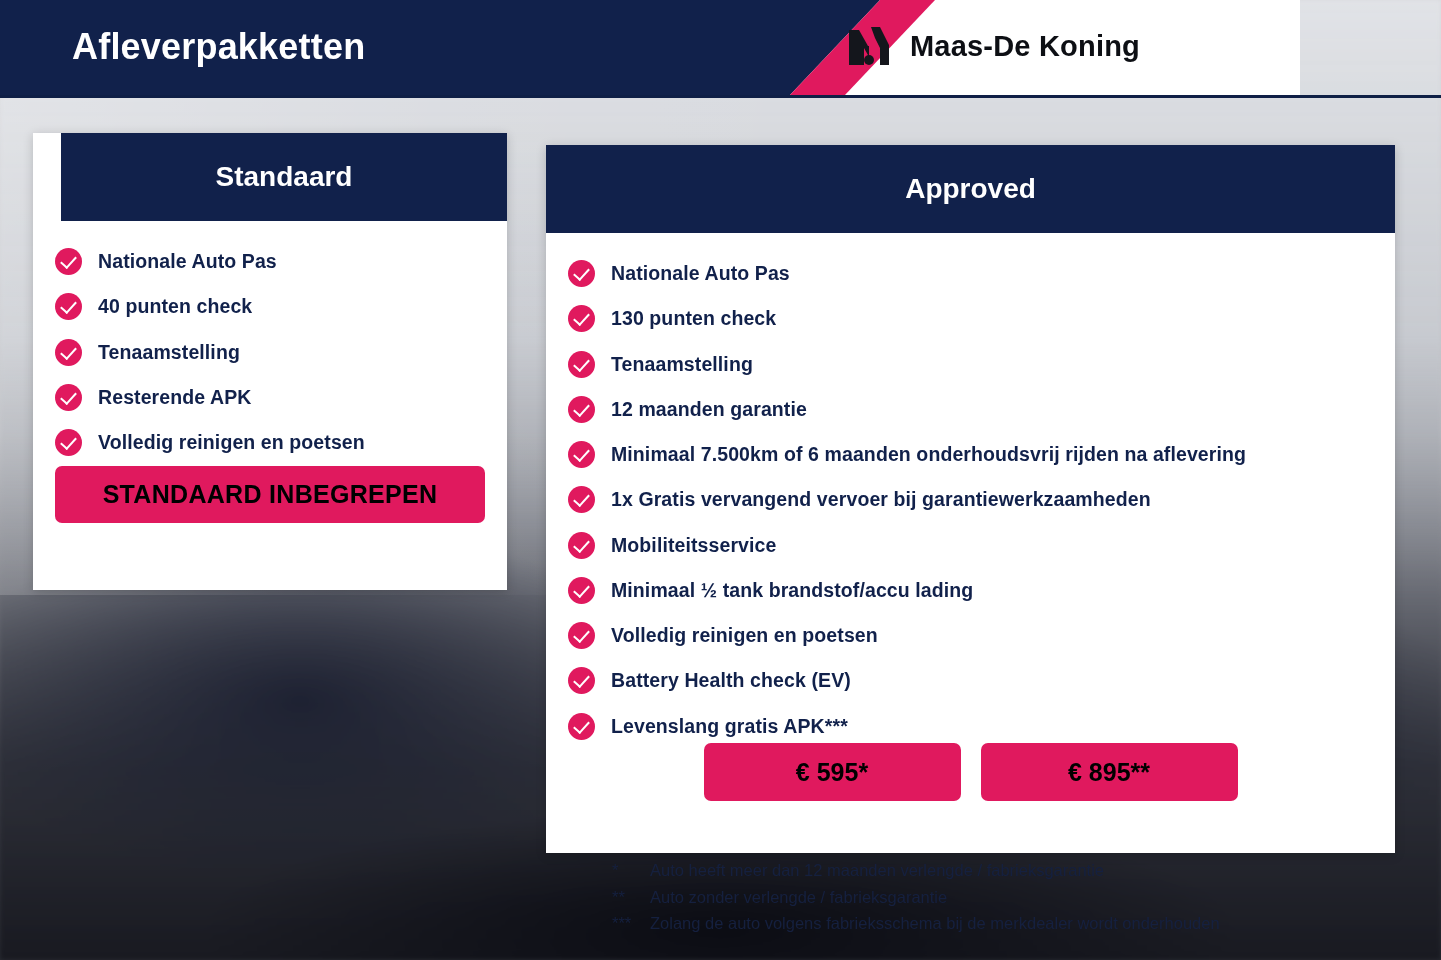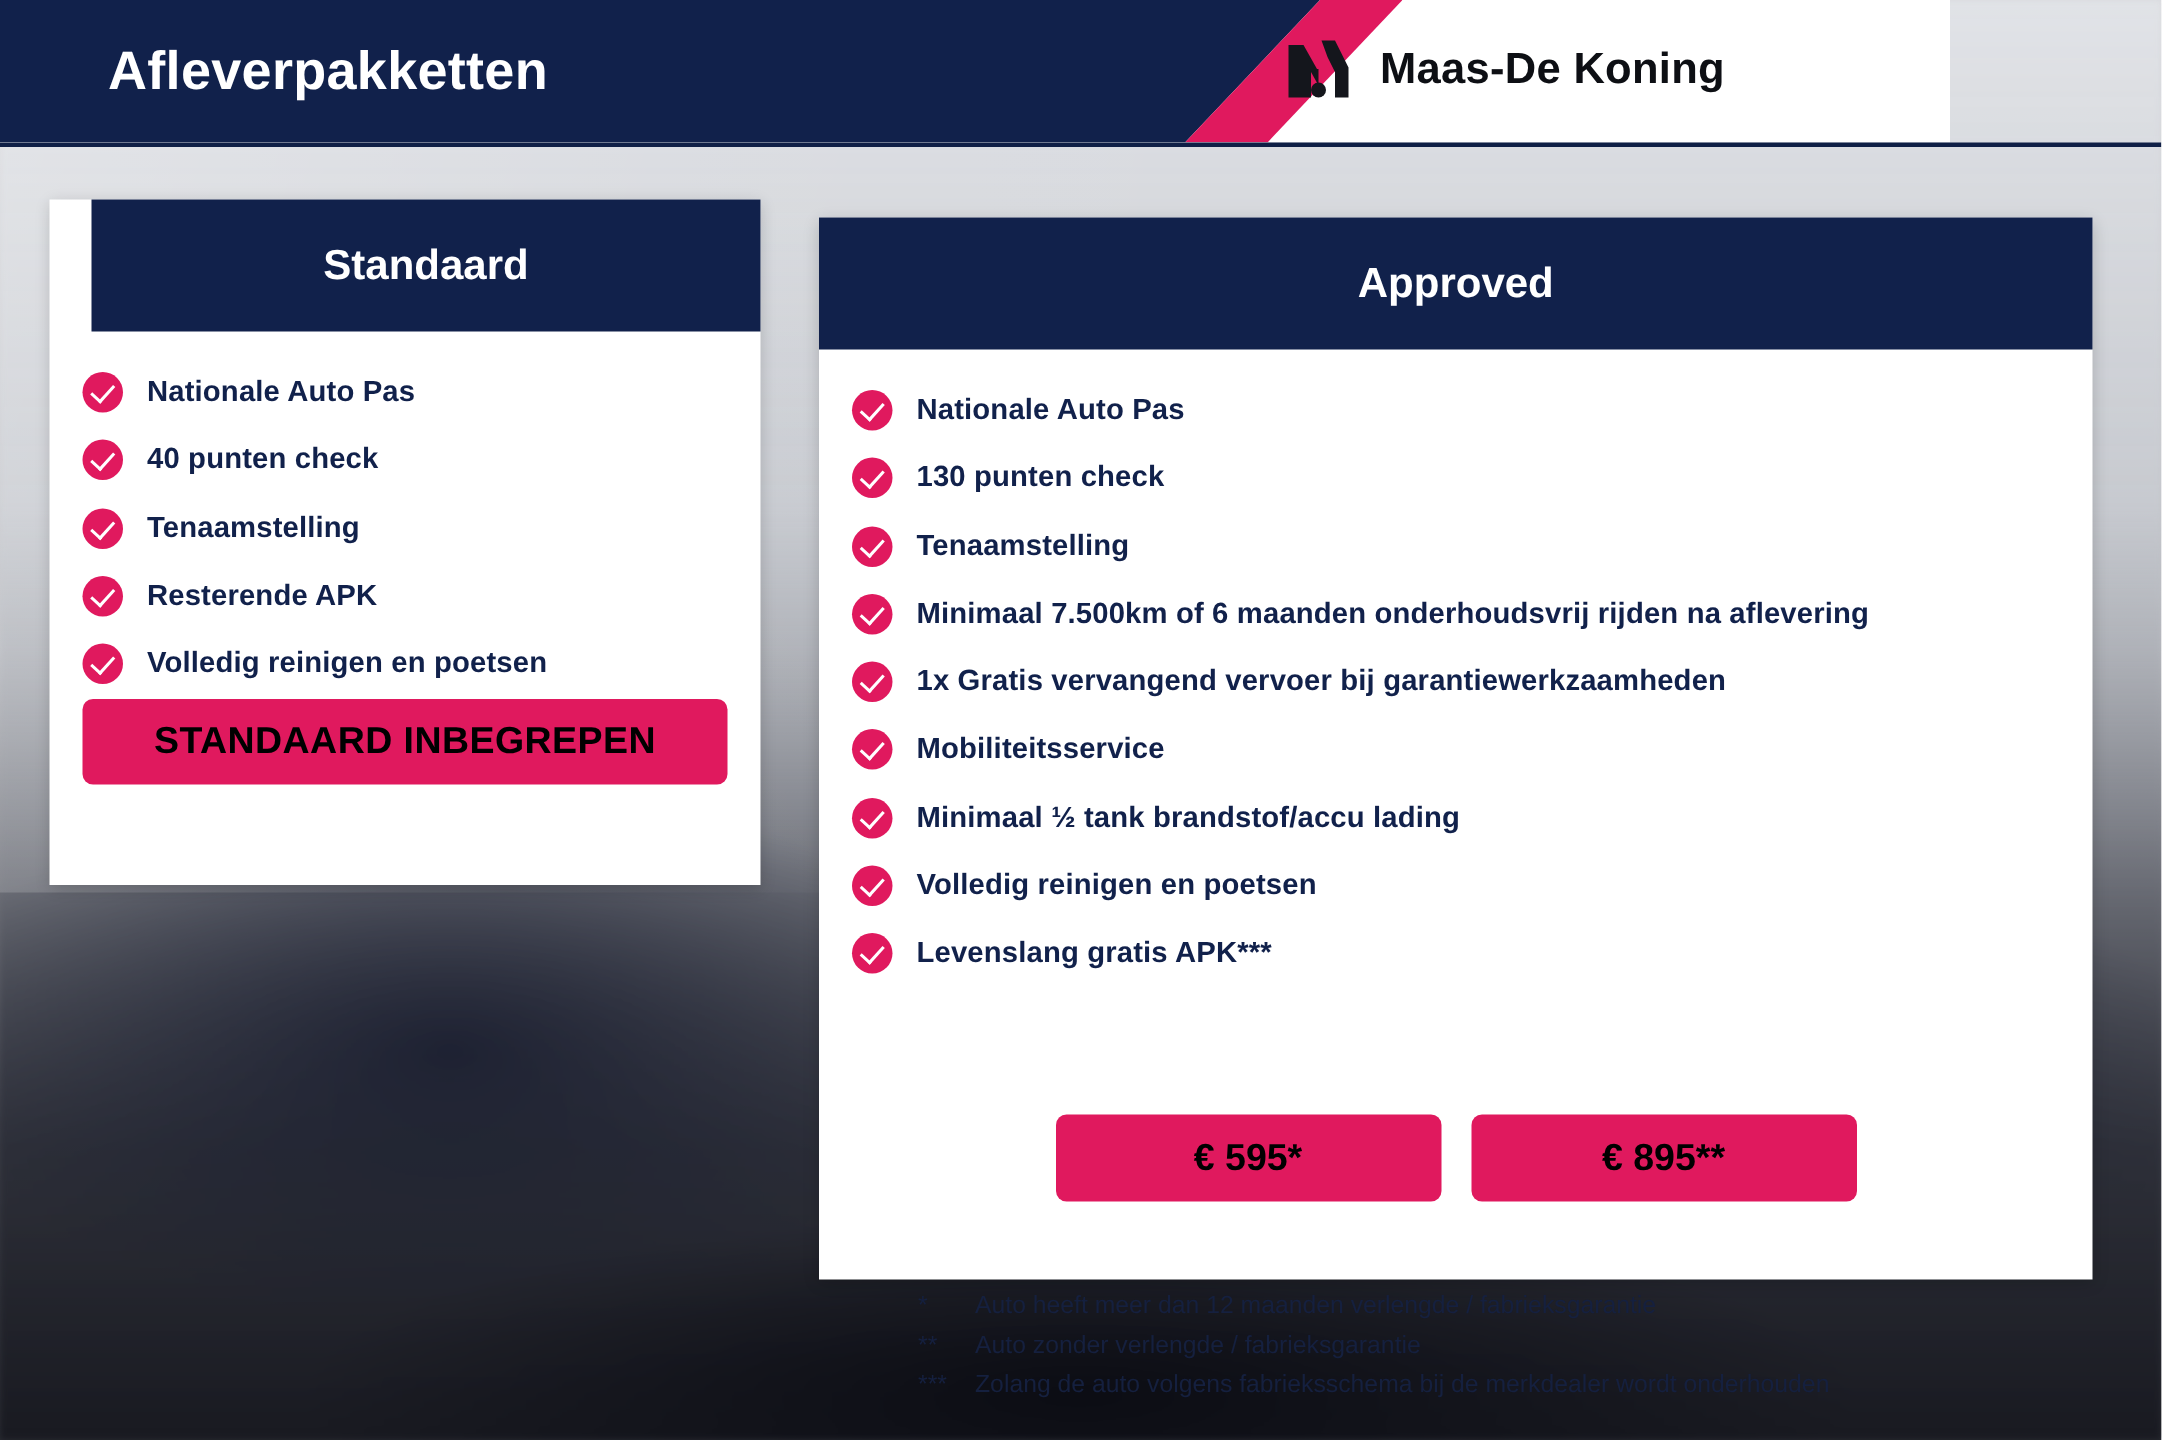--- a/index.html
+++ b/index.html
@@ -44,21 +44,21 @@
   #header-pink {
     position: absolute; left: 790px; top: 0; height: 95px; width: 145px;
     background: #e0195e;
     clip-path: polygon(90px 0, 145px 0, 55px 95px, 0 95px);
   }
   #header-title {
     position: absolute; left: 72px; top: 26px;
     color: #ffffff; font-size: 36px; font-weight: bold; letter-spacing: 0.2px;
   }
   #brand {
-    position: absolute; right: 150px; top: 24px;
+    position: absolute; right: 160px; top: 24px;
     display: flex; align-items: center; gap: 18px;
   }
   #brand-mark { width: 46px; height: 44px; display: block; }
   #brand-name {
     color: #0d0f14; font-size: 29px; font-weight: bold; letter-spacing: 0.2px;
     white-space: nowrap;
   }
   #header-underline {
     position: absolute; left: 0; top: 95px; width: 1441px; height: 3px;
     background: #0f1f46;
@@ -202,37 +202,45 @@
           <li>
             <span class="check"></span>
             <span class="feat-text">130 punten check</span>
           </li>
           <li>
             <span class="check"></span>
             <span class="feat-text">Tenaamstelling</span>
           </li>
           <li>
             <span class="check"></span>
+            <span class="feat-text">12 maanden garantie</span>
+          </li>
+          <li>
+            <span class="check"></span>
             <span class="feat-text">Minimaal 7.500km of 6 maanden onderhoudsvrij rijden na aflevering</span>
           </li>
           <li>
             <span class="check"></span>
             <span class="feat-text">1x Gratis vervangend vervoer bij garantiewerkzaamheden</span>
           </li>
           <li>
             <span class="check"></span>
             <span class="feat-text">Mobiliteitsservice</span>
           </li>
           <li>
             <span class="check"></span>
             <span class="feat-text">Minimaal ½ tank brandstof/accu lading</span>
           </li>
           <li>
             <span class="check"></span>
             <span class="feat-text">Volledig reinigen en poetsen</span>
+          </li>
+          <li>
+            <span class="check"></span>
+            <span class="feat-text">Battery Health check (EV)</span>
           </li>
           <li>
             <span class="check"></span>
             <span class="feat-text">Levenslang gratis APK***</span>
           </li>
         </ul>
     </div>
     <div id="price-row">
         <button class="pill price-pill">€ 595*</button>
         <button class="pill price-pill">€ 895**</button>

